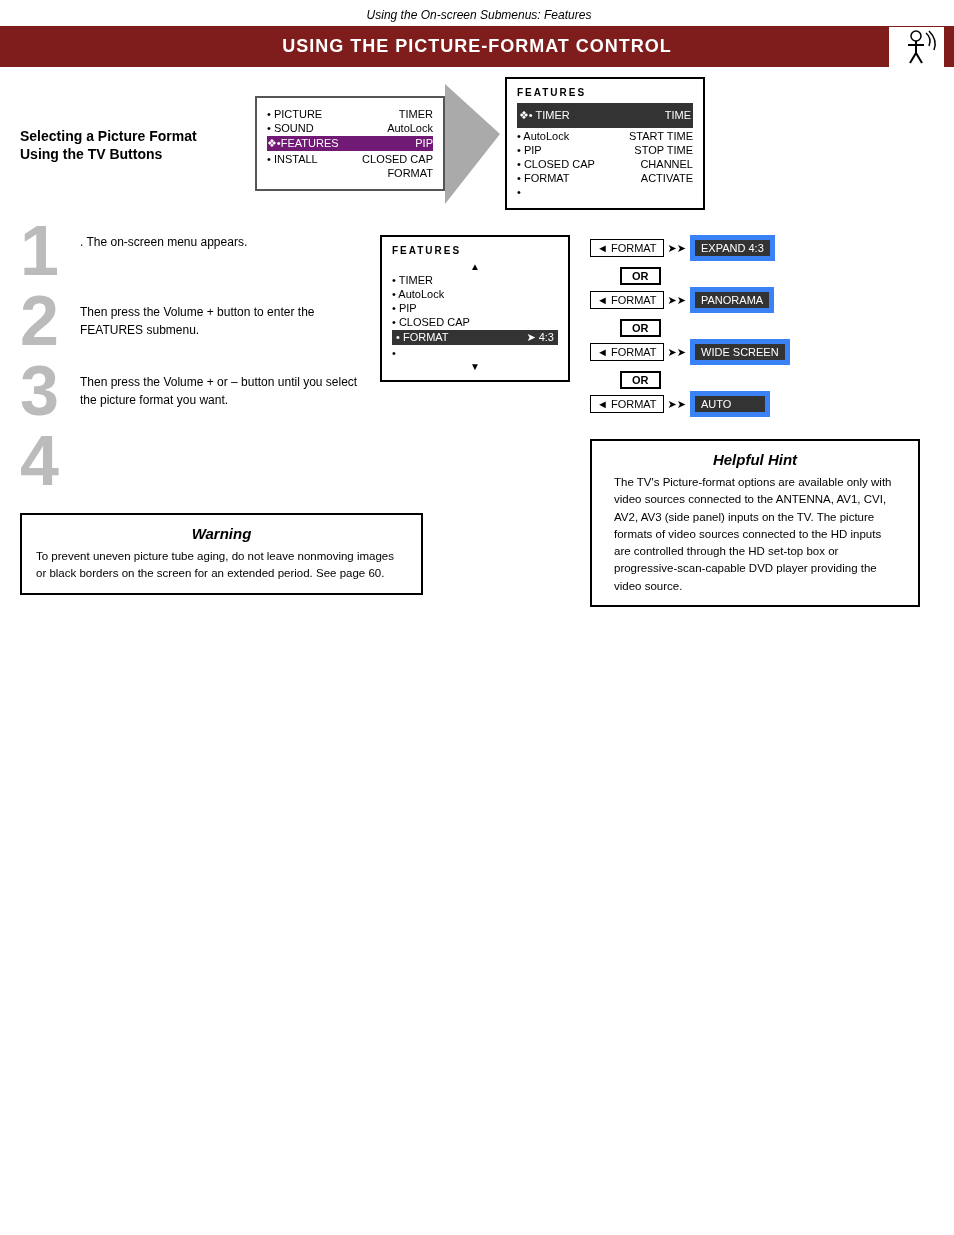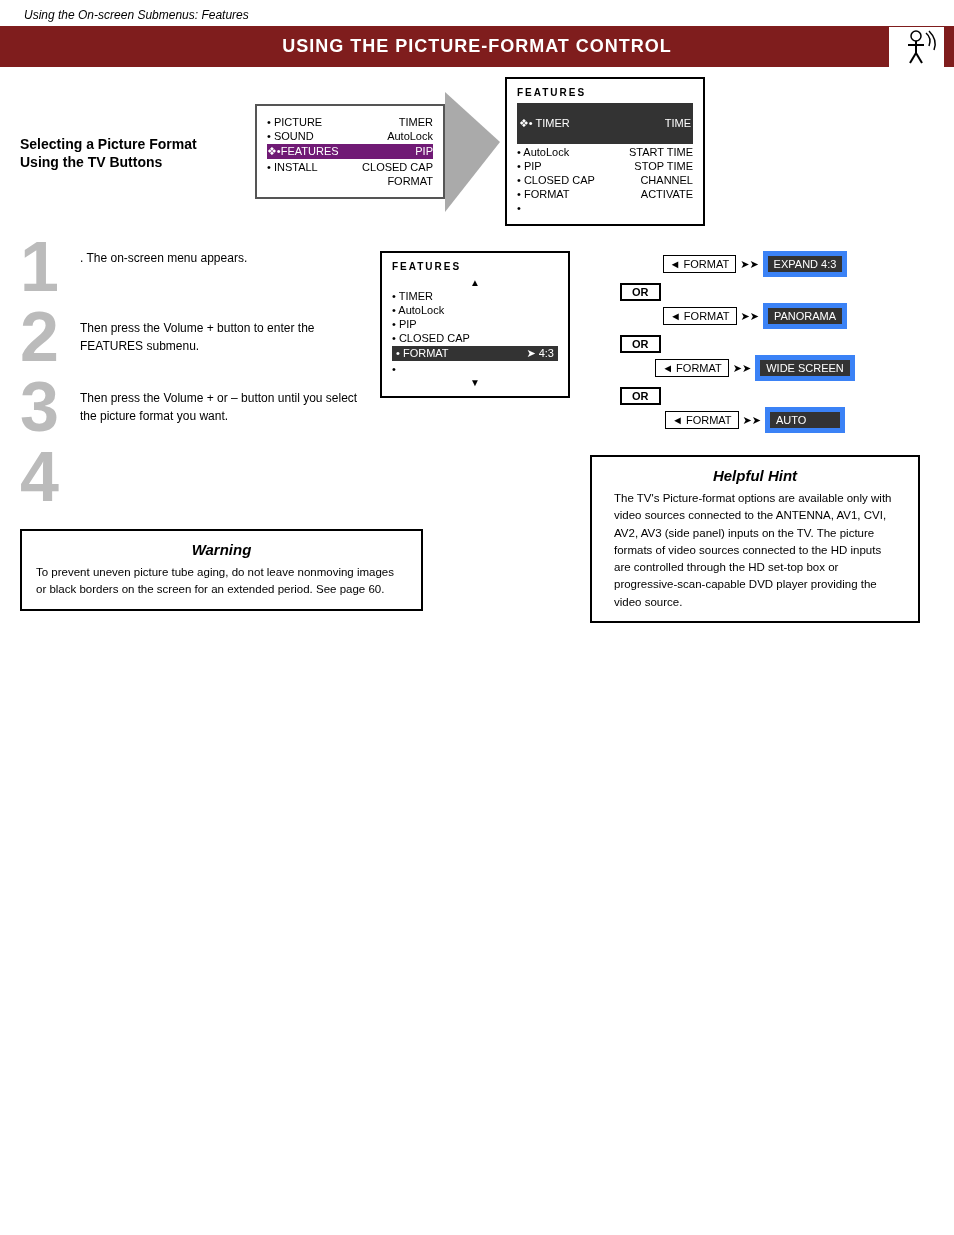--- a/index.html
+++ b/index.html
@@ -8,21 +8,21 @@
       min-height: 1235px;
       background: #fff;
       font-family: Arial, Helvetica, sans-serif;
       font-size: 13px;
       color: #000;
       position: relative;
     }
 
     
     .page-header {
-      text-align: left;
+      text-align: center;
       padding: 8px 20px 4px 0;
       font-size: 12px;
       font-style: italic;
       margin-left: 24px;
     }
 
     
     .title-bar {
       background: #7f1d1d;
       color: #fff;
@@ -193,28 +193,28 @@
     }
     .fe-row {
       display: flex;
       justify-content: space-between;
       margin: 2px 0;
       font-size: 11px;
     }
     .fe-row.highlighted {
       background: #333;
       color: #fff;
-      padding: 14px 2px;
+      padding: 6px 2px;
     }
 
     
     .fmt-option {
       display: flex;
       flex-direction: column;
-      align-items: center;
+      align-items: flex-start;
       margin-bottom: 2px;
     }
     .fmt-row-item {
       display: flex;
       align-items: center;
       margin-bottom: 2px;
     }
     .fmt-label {
       border: 1px solid #000;
       padding: 2px 6px;

